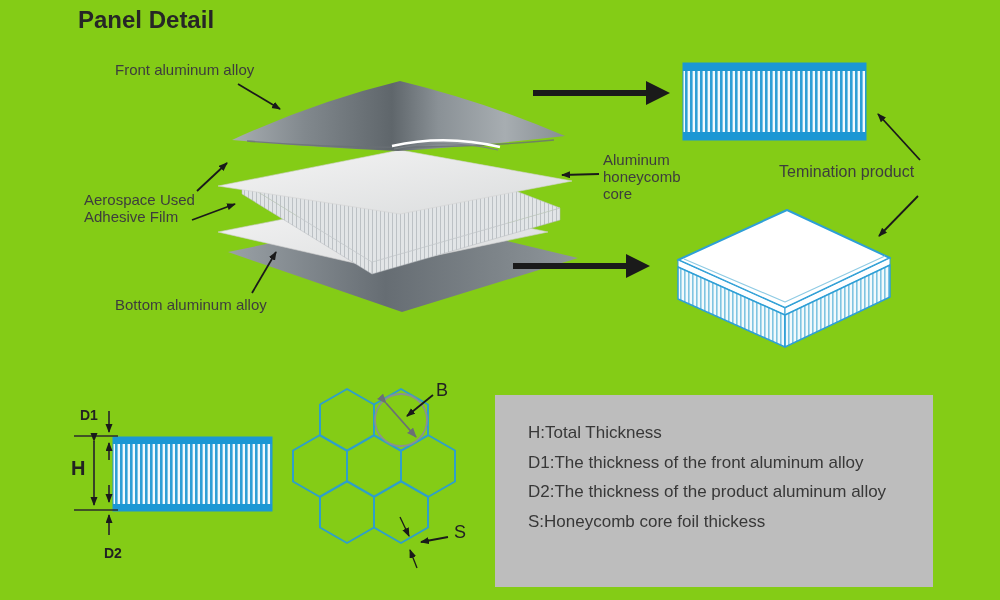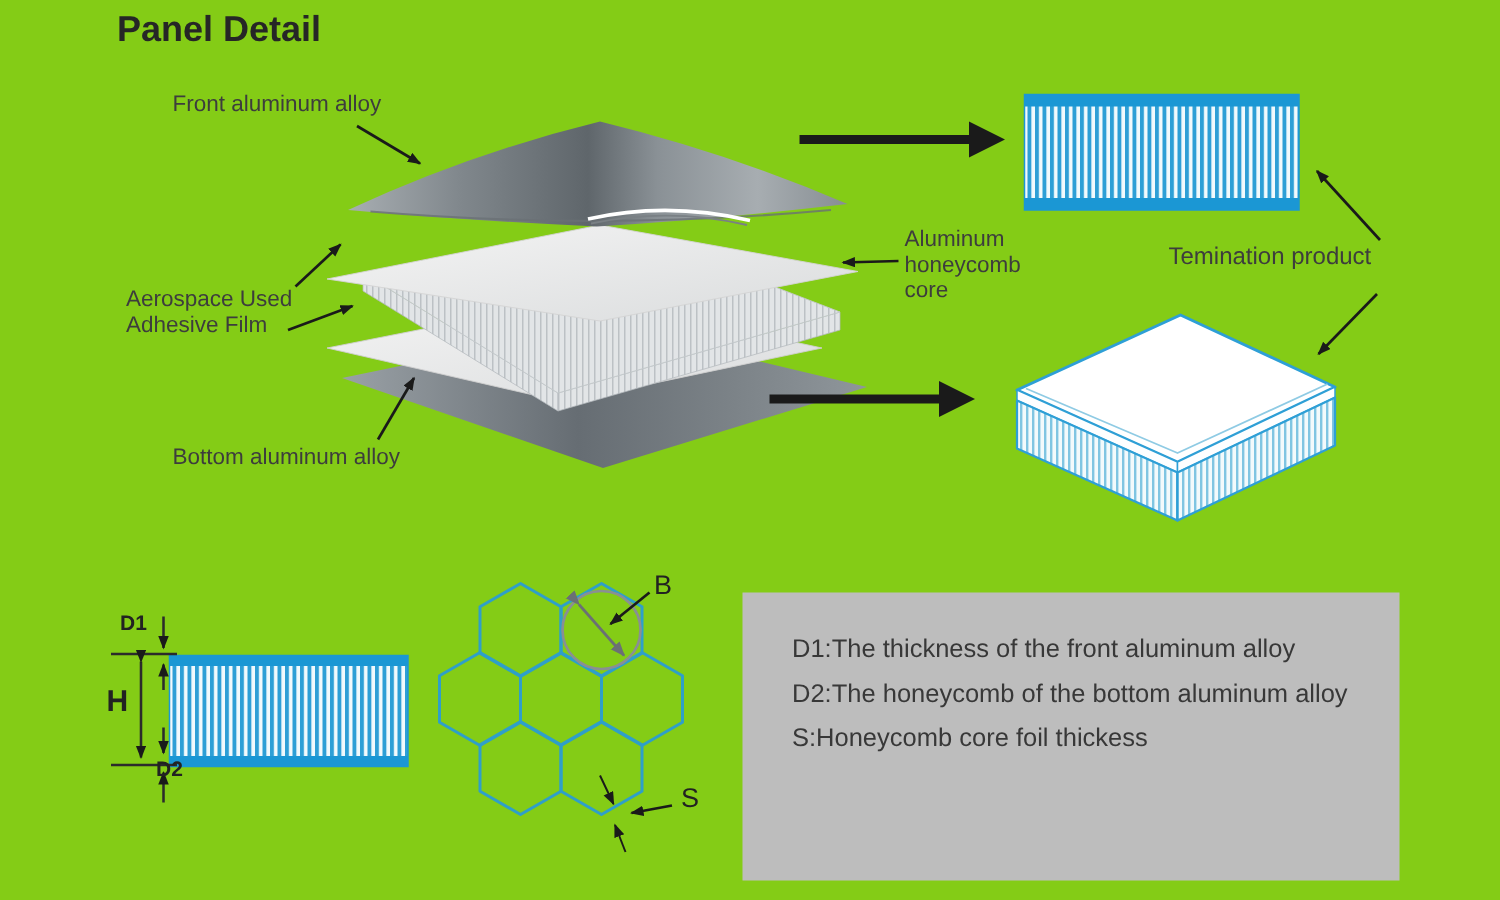--- a/index.html
+++ b/index.html
@@ -157,23 +157,24 @@
   <div class="txt" style="left:603px;top:151px;">
     <div>Aluminum</div>
     <div>honeycomb</div>
     <div>core</div>
   </div>
 
   <div class="txt" style="left:779px;top:163px;font-size:16px;">Temination product</div>
 
   <div class="dim" style="left:80px;top:407px;font-size:14px;">D1</div>
   <div class="dim" style="left:71px;top:457px;font-size:20px;">H</div>
-  <div class="dim" style="left:80px;top:504px;font-size:14px;padding-left:24px;">D2</div>
+  <div class="dim" style="left:80px;top:545px;font-size:14px;padding-left:24px;">D2</div>
   <div class="dim" style="left:436px;top:380px;font-size:18px;font-weight:normal;">B</div>
   <div class="dim" style="left:454px;top:522px;font-size:18px;font-weight:normal;">S</div>
 
   <div class="legend">
+    <div class="legend-line">H:Total Thickness</div>
     <div class="legend-line">D1:The thickness of the front aluminum alloy</div>
-    <div class="legend-line">D2:The honeycomb of the bottom aluminum alloy</div>
+    <div class="legend-line">D2:The thickness of the product aluminum alloy</div>
     <div class="legend-line">S:Honeycomb core foil thickess</div>
   </div>
 
 </div>
 
 </body></html>

